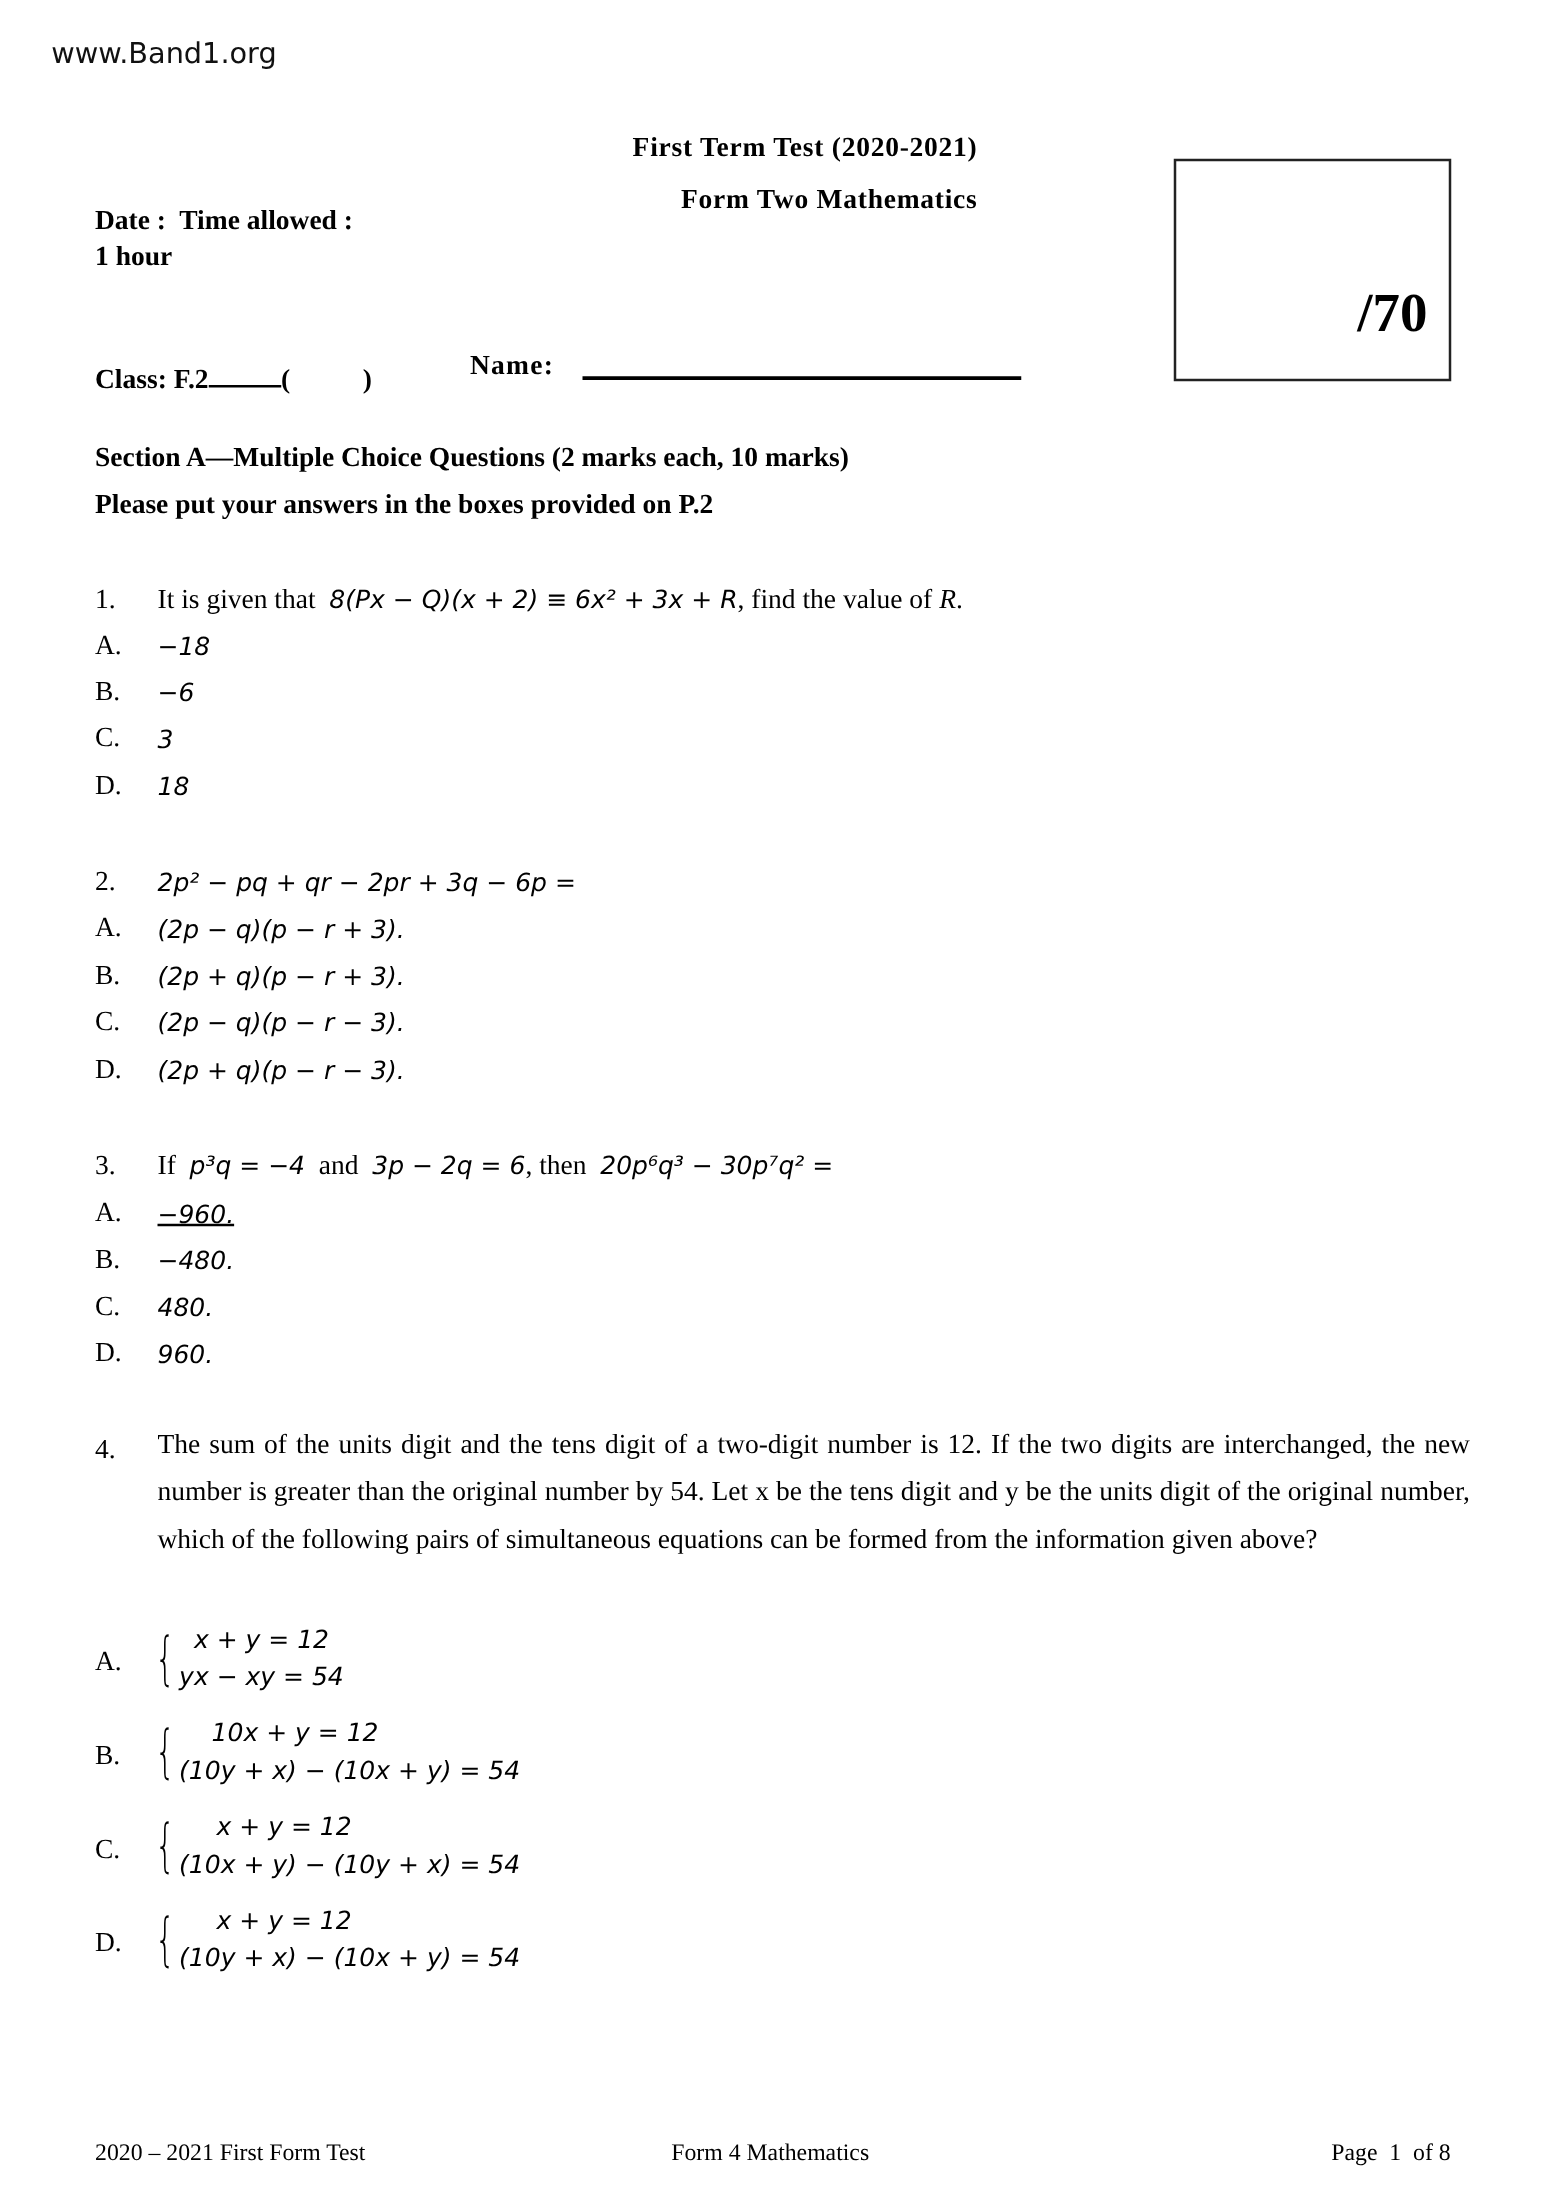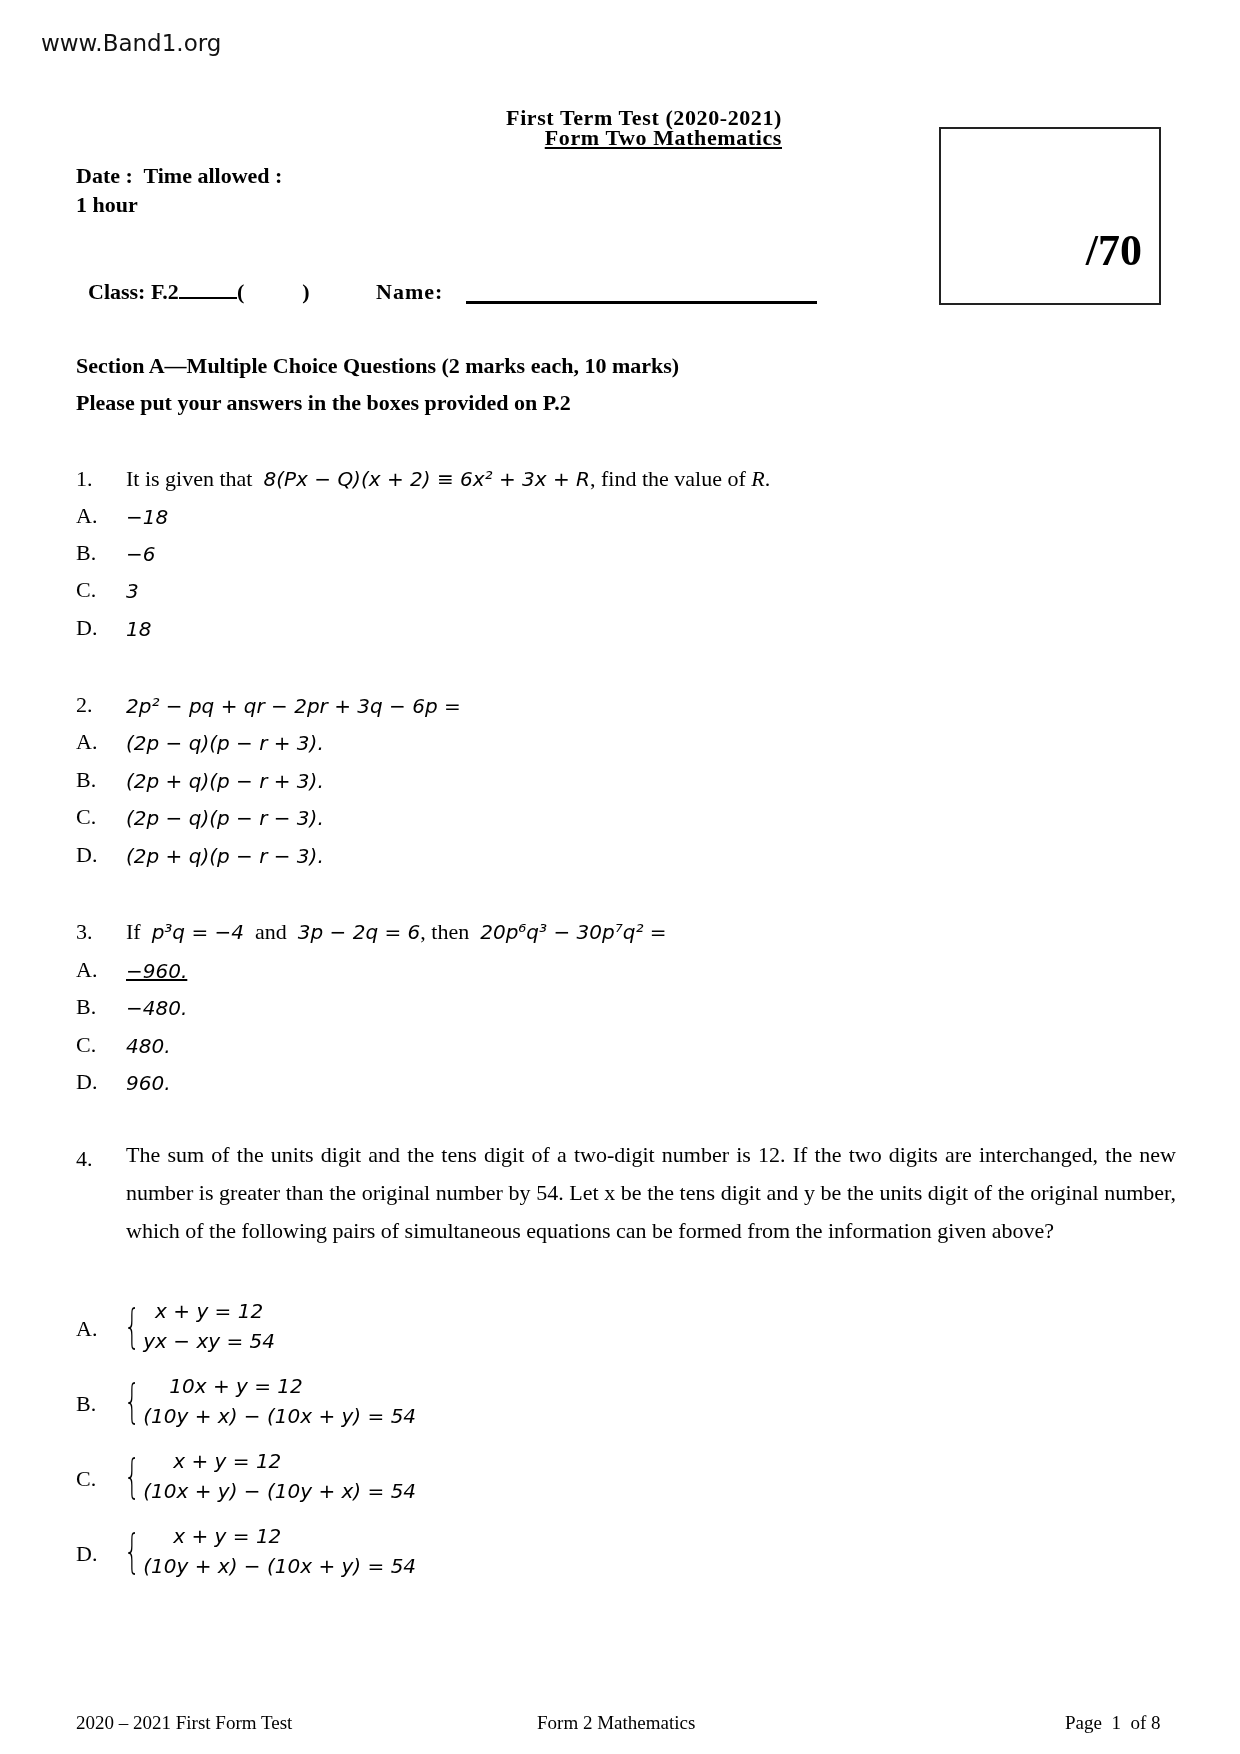--- a/index.html
+++ b/index.html
@@ -22,29 +22,29 @@
   .sys-lines { display: flex; flex-direction: column; line-height: 30px; }
   .sys-lines .l1 { text-align: center; }
   .footer { font-size: 19px; top: 1712px; }
 </style>
 </head>
 <body>
 
 <div class="abs watermark">www.Band1.org</div>
 
 <div class="abs title" style="top:105px;">First Term Test (2020-2021)</div>
-<div class="abs title" style="top:125px;text-decoration:underline;">Form Two Mathematics</div>
+<div class="abs title" style="top:146px;">Form Two Mathematics</div>
 
 <div class="abs hdr" style="left:76px; top:163px;">
   <span>Date :</span>&nbsp;
   <span>Time allowed :</span>
 </div>
 <div class="abs hdr u" style="left:76px; top:192px;">1 hour</div>
 
-<div class="abs hdr" style="left:76px; top:279px;margin-left:12px;">
+<div class="abs hdr" style="left:76px; top:290px;">
   <span>Class: F.2</span><span class="blank" style="width:58px;"></span><span>(</span><span style="display:inline-block;width:58px;"></span><span>)</span>
 </div>
 <div class="abs hdr" style="left:376px; top:279px; letter-spacing:1px;">Name:</div>
 <div class="abs name-line"></div>
 
 <div class="abs score-box">
   <span class="score">/70</span>
 </div>
 
 <div class="abs hdr u" style="left:76px; top:353px;">Section A—Multiple Choice Questions (2 marks each, 10 marks)</div>
@@ -126,14 +126,14 @@
 <div class="abs optl" style="left:76px; top:1541px;">D.</div>
 <div class="abs sys" style="left:124px; top:1521px;">
   <span class="brace">{</span>
   <div class="sys-lines m">
     <span class="l1" style="text-align:left;padding-left:30px;">x + y = 12</span>
     <span>(10y + x) − (10x + y) = 54</span>
   </div>
 </div>
 
 <div class="abs footer" style="left:76px;">2020 – 2021 First Form Test</div>
-<div class="abs footer" style="left:537px;">Form 2 Mathematics</div>
+<div class="abs footer" style="left:537px;">Form 4 Mathematics</div>
 <div class="abs footer" style="left:1065px; white-space:pre;">Page  1  of 8</div>
 
 </body></html>

